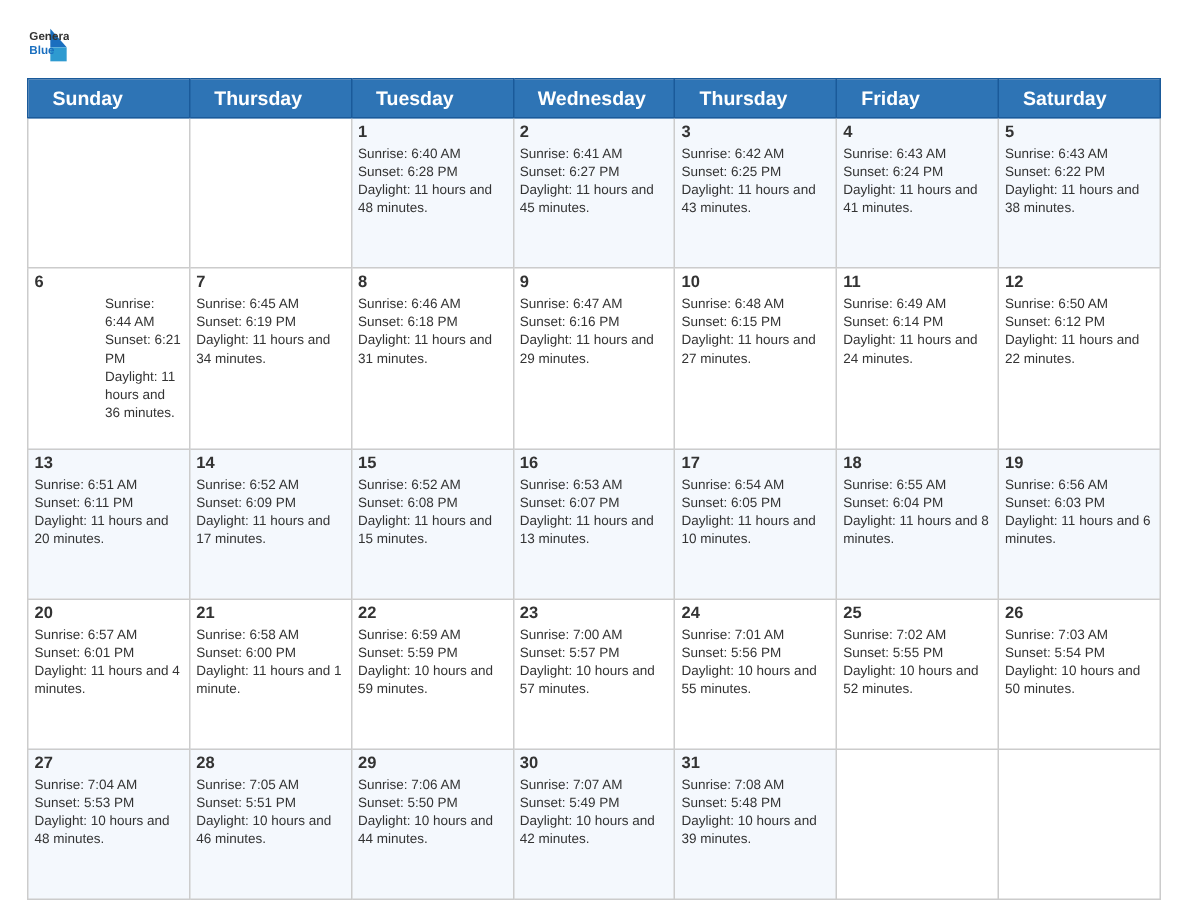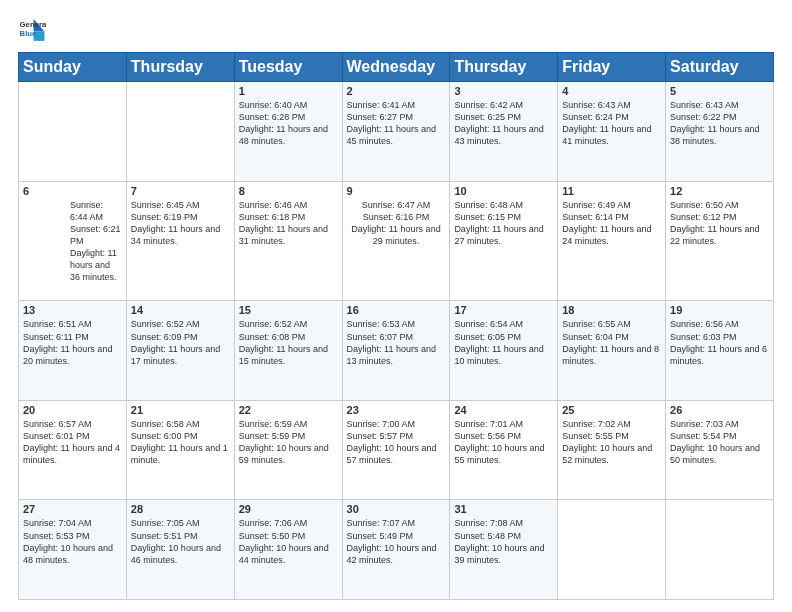--- a/index.html
+++ b/index.html
@@ -49,23 +49,23 @@
     .calendar {
       flex: 1;
       border: 1px solid #ccc;
       border-collapse: collapse;
       width: 100%;
       table-layout: fixed;
     }
     .calendar thead th {
       background: #2e74b5;
       color: #fff;
-      font-size: 16px;
+      font-size: 13px;
       font-weight: bold;
-      padding: 5px 4px;
+      padding: 5px 16px;
       text-align: left;
       border: 1px solid #1a5a9a;
     }
     .calendar tbody td {
       vertical-align: top;
       border: 1px solid #ccc;
       padding: 3px 4px;
       font-size: 9.5px;
       color: #333;
       height: 88px;
@@ -173,21 +173,21 @@
 Daylight: 11 hours and 34 minutes.</div>
           </td>
           <td>
             <span class="day-num">8</span>
             <div class="cell-text" style="white-space: pre-line;">Sunrise: 6:46 AM
 Sunset: 6:18 PM
 Daylight: 11 hours and 31 minutes.</div>
           </td>
           <td>
             <span class="day-num">9</span>
-            <div class="cell-text" style="white-space: pre-line; text-align: center;">Sunrise: 6:47 AM
+            <div class="cell-text" style="white-space: pre-line;">Sunrise: 6:47 AM
 Sunset: 6:16 PM
 Daylight: 11 hours and 29 minutes.</div>
           </td>
           <td>
             <span class="day-num">10</span>
             <div class="cell-text" style="white-space: pre-line;">Sunrise: 6:48 AM
 Sunset: 6:15 PM
 Daylight: 11 hours and 27 minutes.</div>
           </td>
           <td>

